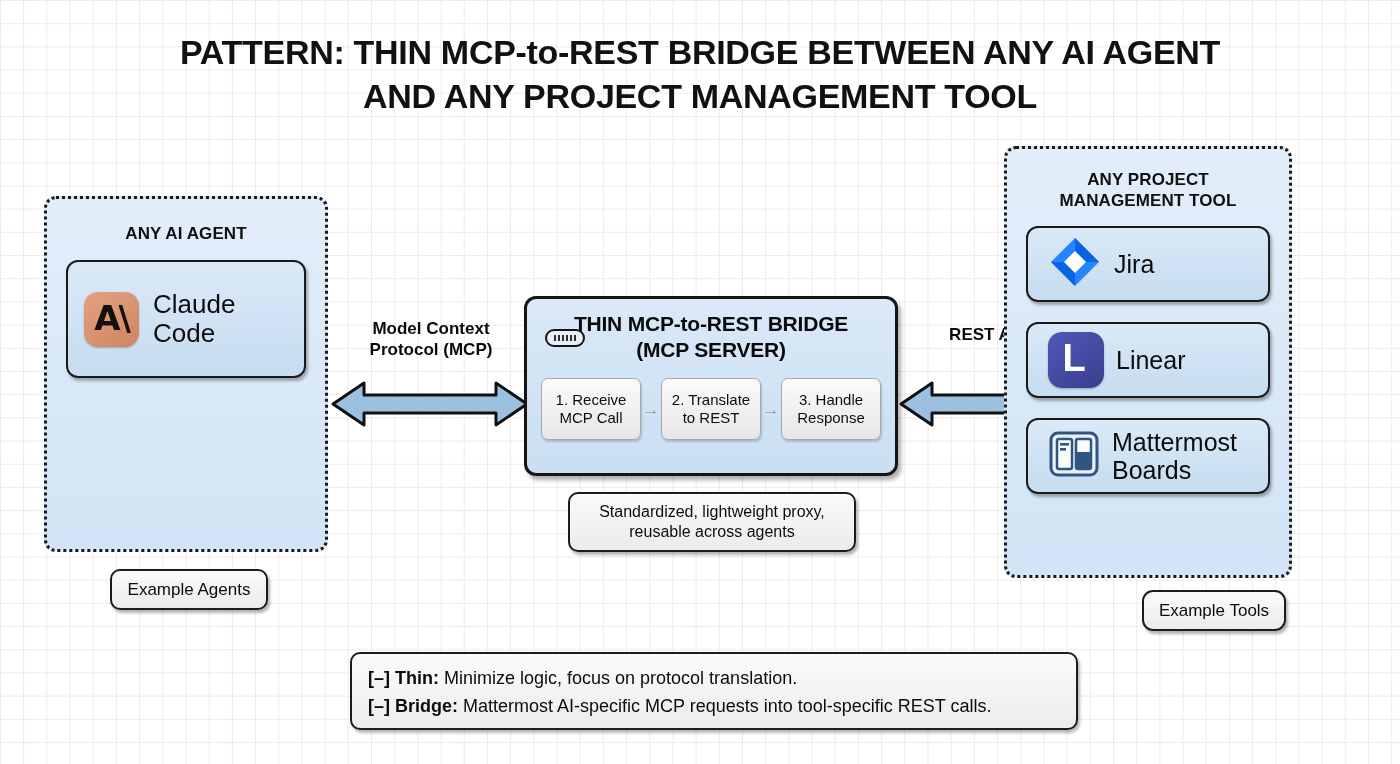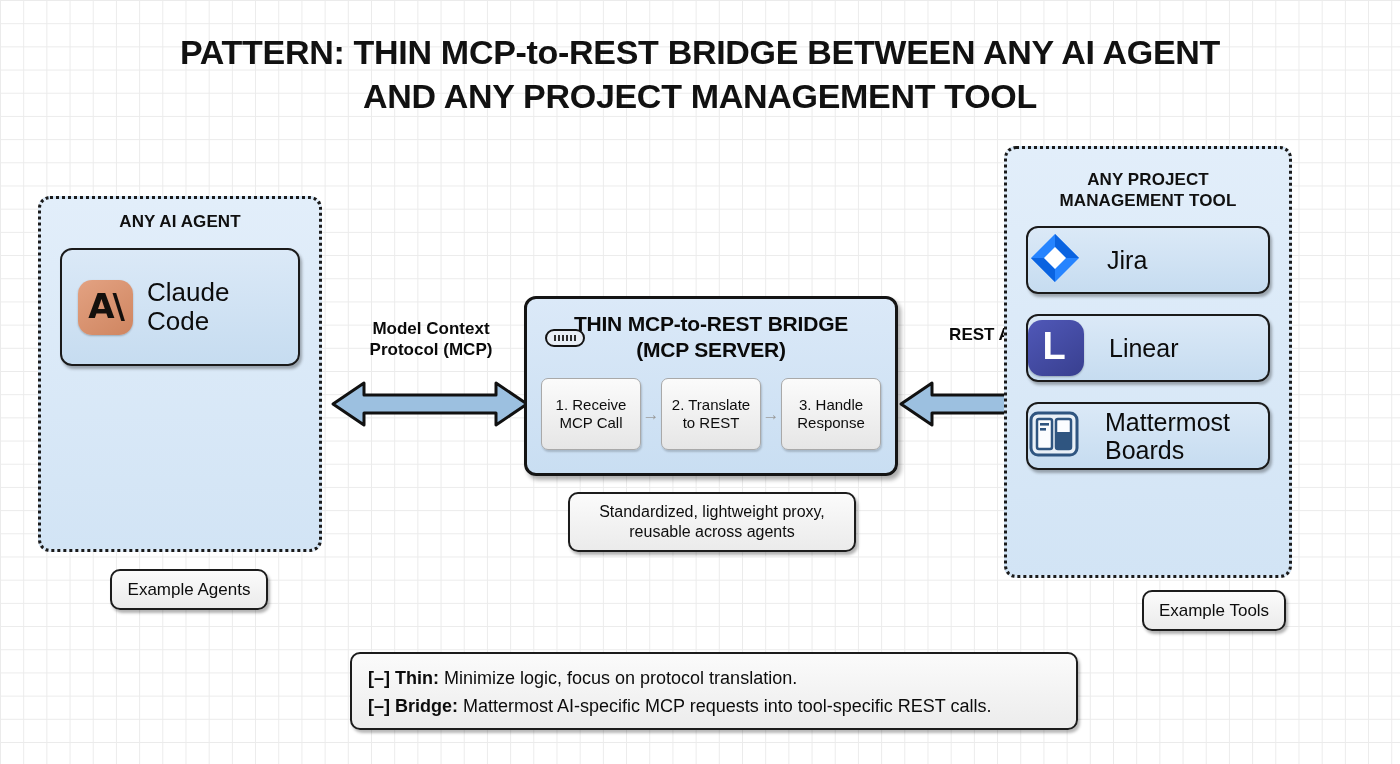--- a/index.html
+++ b/index.html
@@ -40,21 +40,21 @@
   }
   .group-title {
     text-align: center;
     font-size: 17px;
     font-weight: bold;
     color: #101010;
     line-height: 1.25;
     letter-spacing: 0.1px;
   }
 
-  #agents-panel { left: 38px; top: 196px; width: 284px; height: 356px; padding: 12px 16px 0 16px; }
+  #agents-panel { left: 44px; top: 196px; width: 284px; height: 356px; padding: 24px 16px 0 16px; }
   #tools-panel  { left: 1004px; top: 146px; width: 288px; height: 432px; padding: 20px 18px 0 18px; }
 
   
   .item-card {
     display: flex;
     align-items: center;
     background: linear-gradient(to bottom, #dbe9f7 0%, #c6dcf0 100%);
     border: 2.5px solid #1a1a1a;
     border-radius: 12px;
     box-shadow: 2px 3px 3px rgba(0,0,0,0.30);
@@ -63,21 +63,21 @@
   .item-label {
     font-size: 26px;
     color: #0c0c0c;
     line-height: 1.12;
   }
 
   #agents-panel .item-card { width: 240px; height: 118px; padding-left: 16px; gap: 14px; }
   #agents-panel .item-card.first { margin-top: 16px; }
   #agents-panel .item-card.second { margin-top: 26px; }
 
-  #tools-panel .item-card { width: 244px; height: 68px; gap: 25px; }
+  #tools-panel .item-card { width: 244px; height: 76px; padding-left: 20px; gap: 12px; }
   #tools-panel .item-card.first { margin-top: 14px; }
   #tools-panel .item-card + .item-card { margin-top: 20px; }
   #tools-panel .item-label { font-size: 25px; }
 
   
   .icon-sq { flex: 0 0 auto; display: block; }
 
   .claude-icon {
     width: 55px; height: 55px;
     border-radius: 14px;
@@ -142,21 +142,21 @@
   #usb-icon i { display: block; width: 2px; height: 6px; background: #2e2e2e; }
 
   #steps {
     display: flex;
     align-items: center;
     justify-content: center;
     gap: 0;
     margin-top: 16px;
   }
   .step-box {
-    width: 100px; height: 72px;
+    width: 100px; height: 62px;
     background: linear-gradient(to bottom, #fbfbfb 0%, #e6e6e6 100%);
     border: 1.5px solid #a9a9a9;
     border-radius: 7px;
     box-shadow: 1px 2px 2px rgba(0,0,0,0.18);
     display: flex; align-items: center; justify-content: center;
     text-align: center;
     font-size: 15px; color: #0d0d0d;
     line-height: 1.22;
   }
   .step-arrow {
@@ -174,21 +174,21 @@
     border: 2px solid #1c1c1c;
     border-radius: 10px;
     box-shadow: 2px 3px 3px rgba(0,0,0,0.30);
     display: flex; align-items: center; justify-content: center;
     text-align: center;
     color: #0d0d0d;
     line-height: 1.28;
   }
   #proxy-note { left: 568px; top: 492px; width: 288px; height: 60px; font-size: 16px; }
   #example-agents { left: 110px; top: 569px; width: 158px; height: 41px; font-size: 17px; }
-  #example-tools { left: 1142px; top: 590px; width: 144px; height: 41px; font-size: 17px; }
+  #example-tools { left: 1142px; top: 590px; width: 144px; height: 41px; font-size: 17px; border-radius: 11px; }
 
   
   .conn-label {
     position: absolute;
     text-align: center;
     font-size: 17px;
     font-weight: bold;
     color: #0a0a0a;
     line-height: 1.25;
   }

